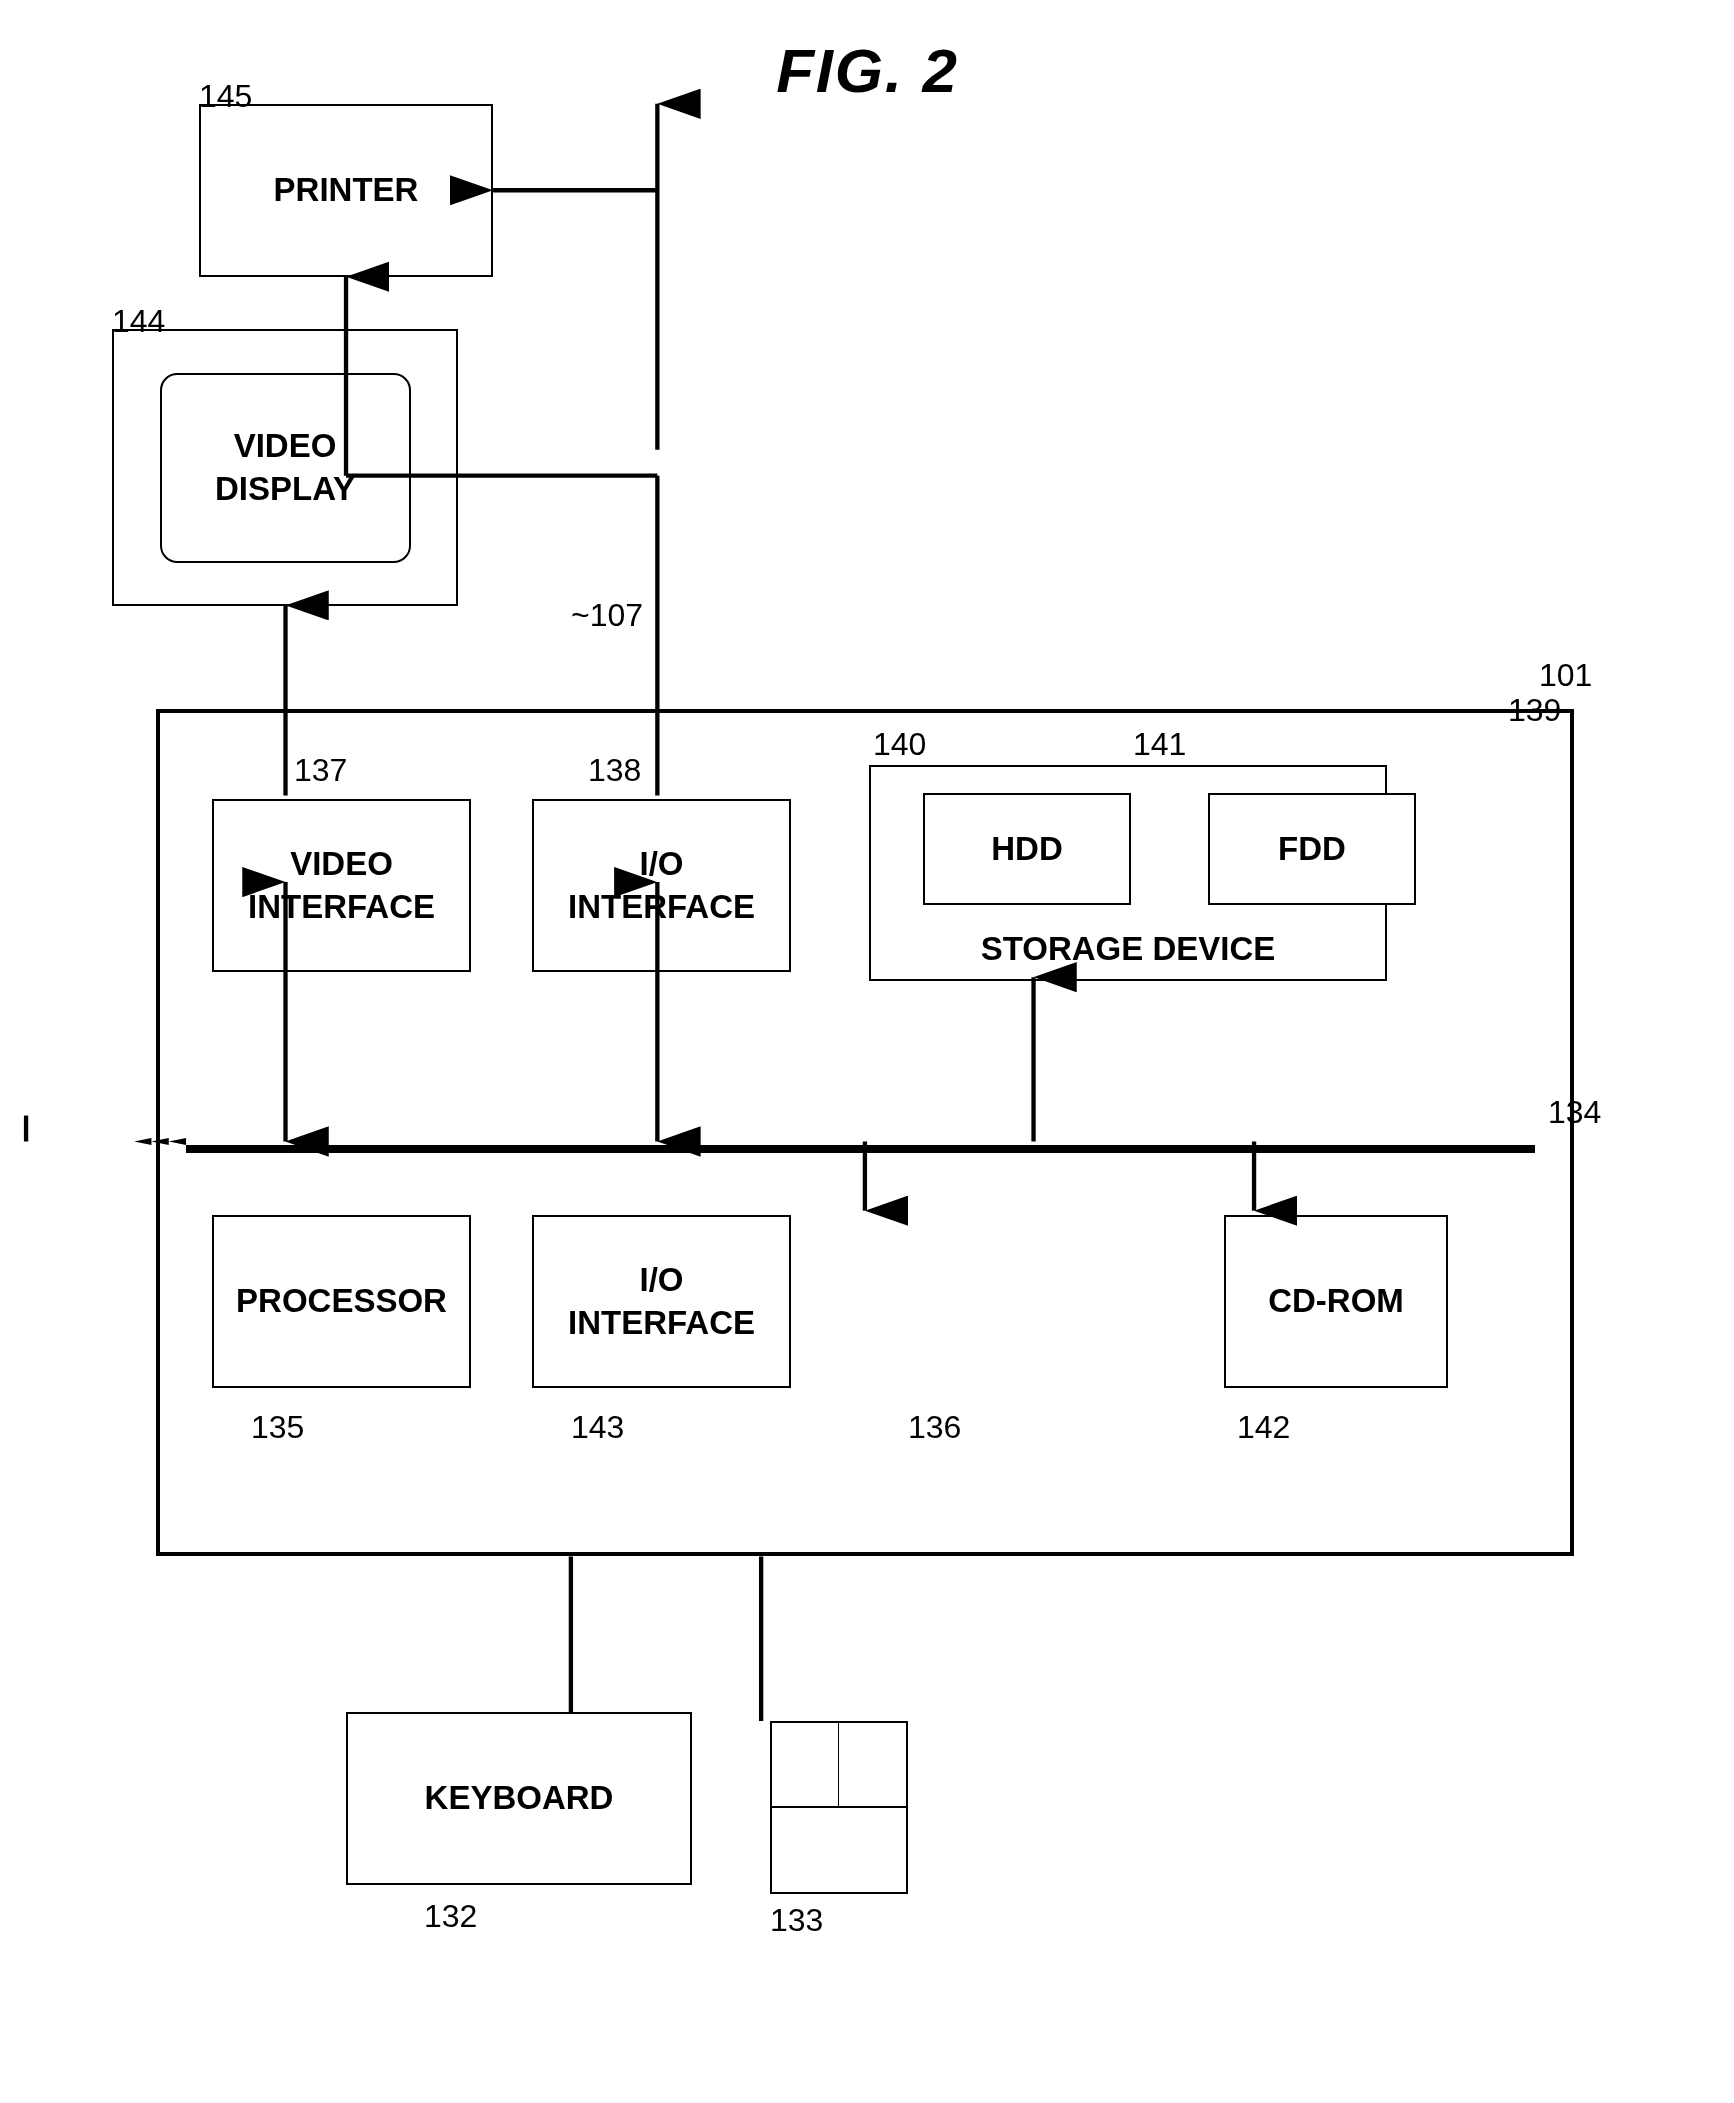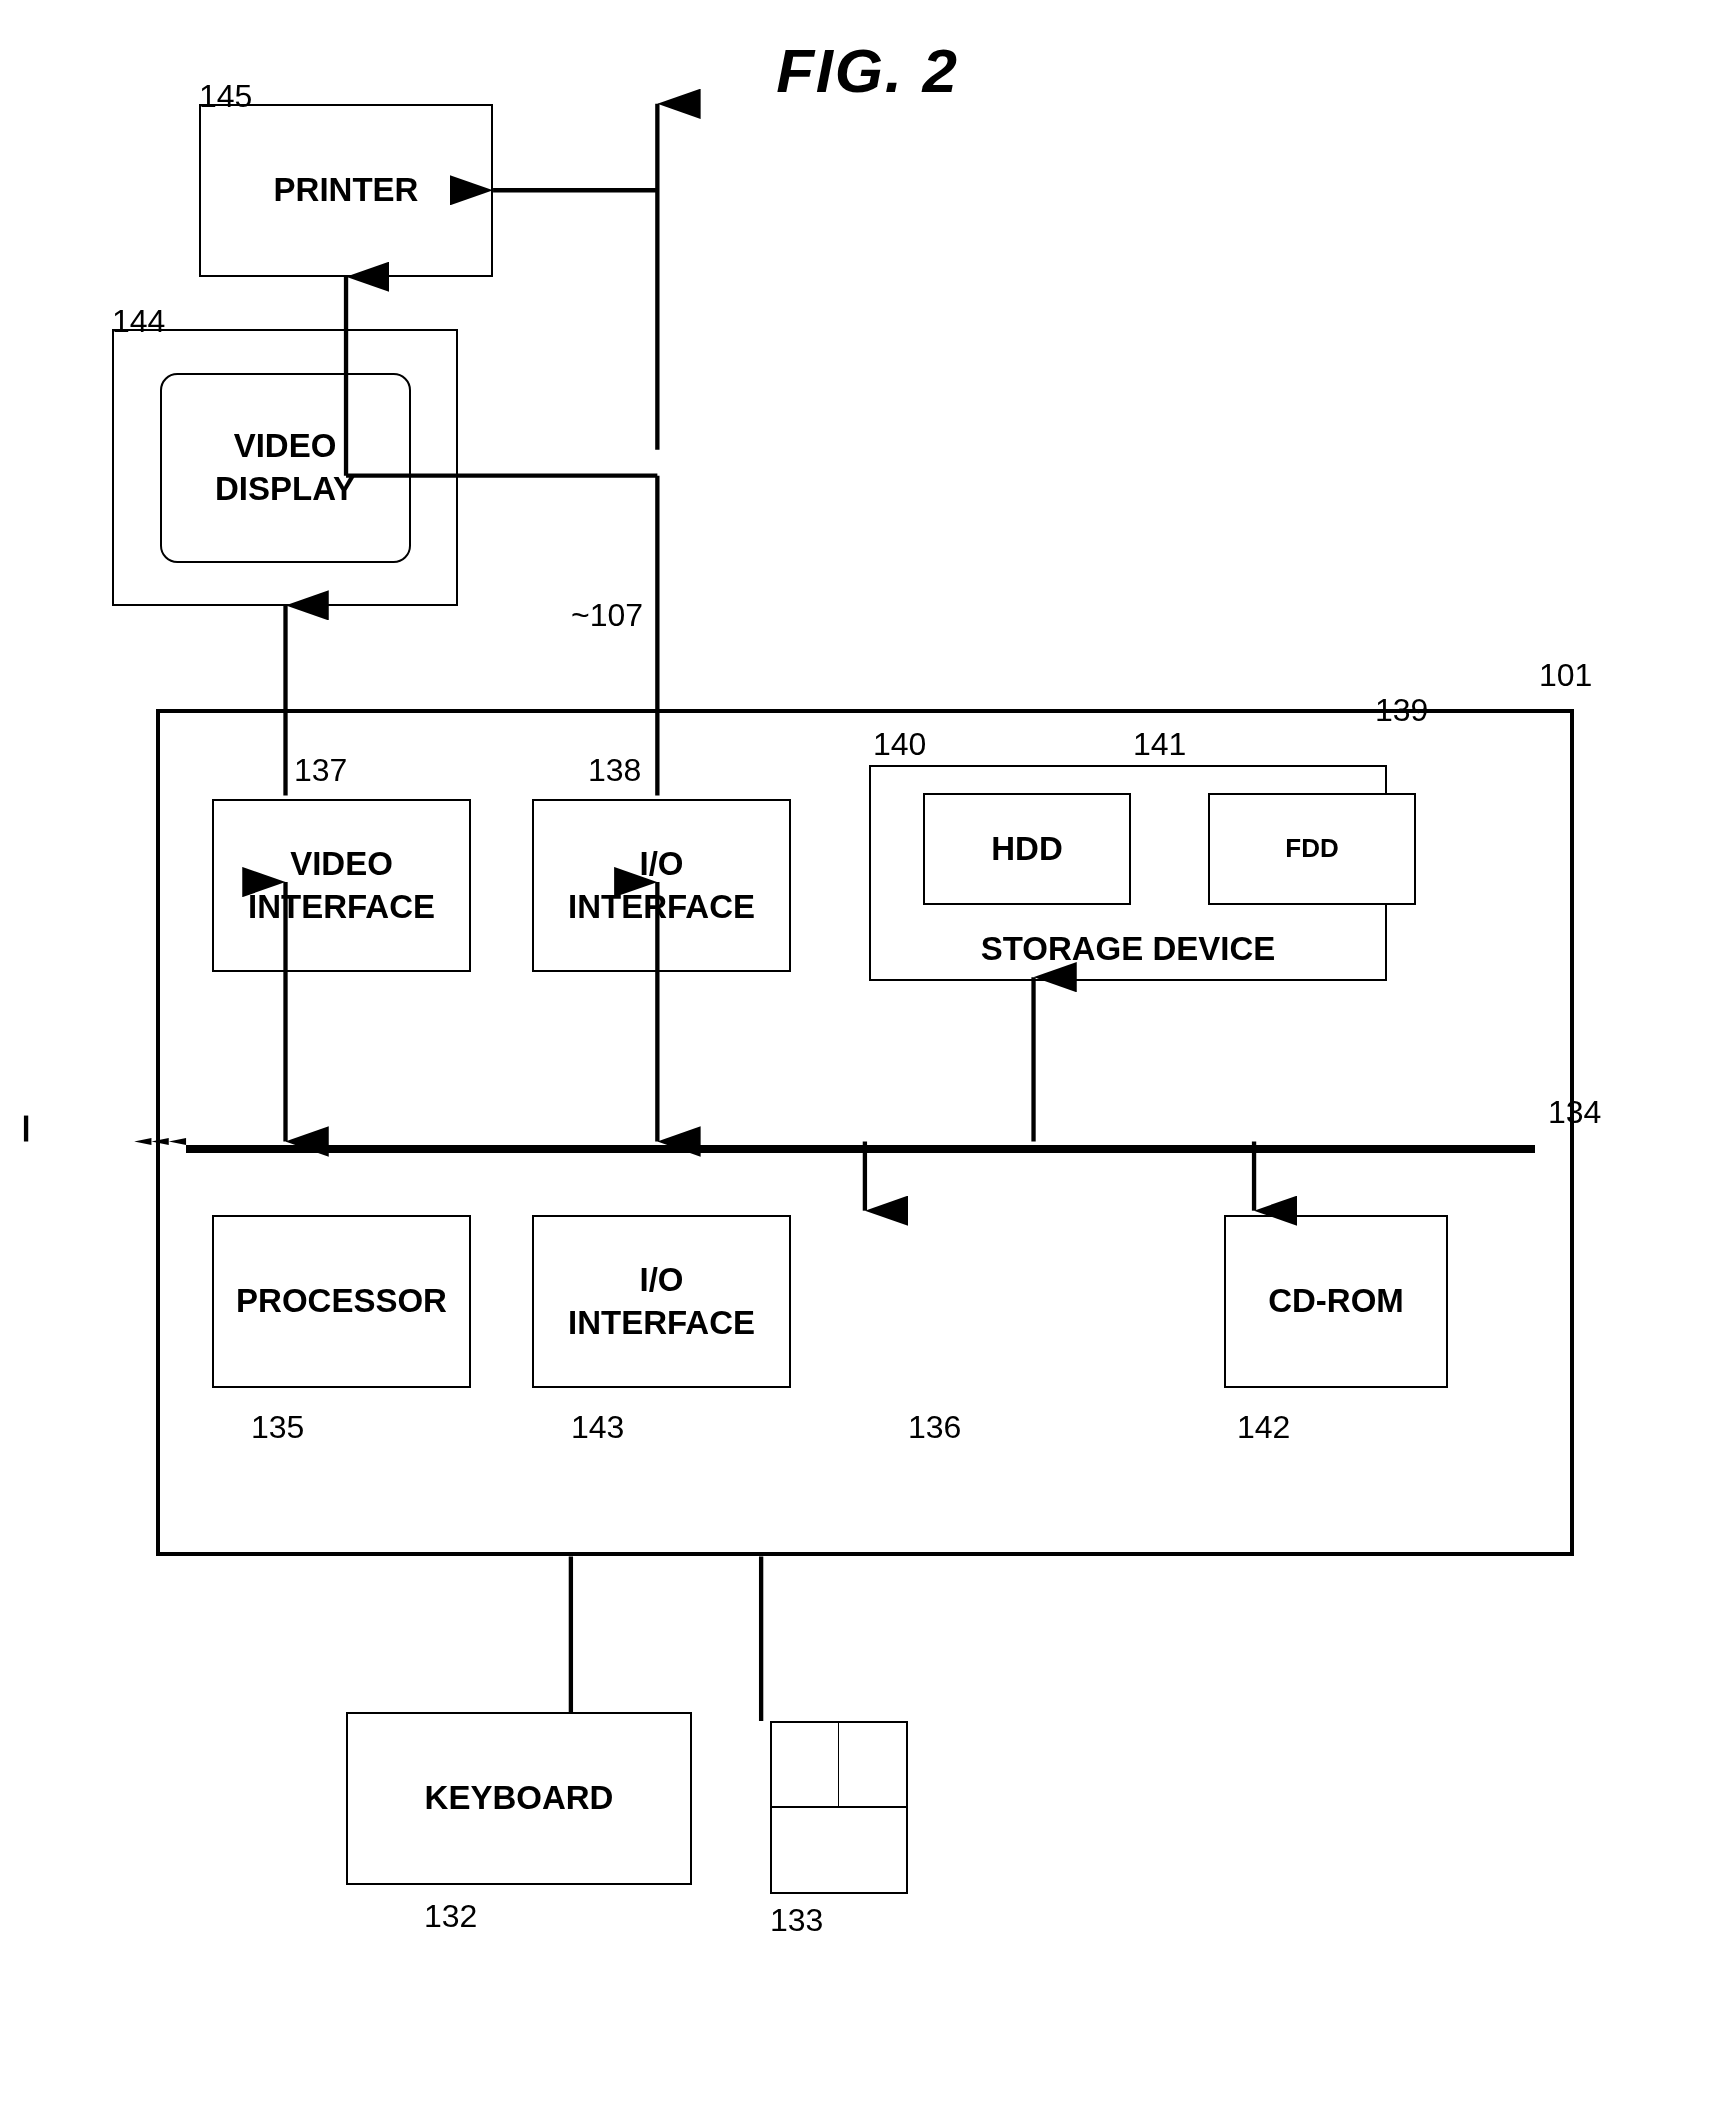--- a/index.html
+++ b/index.html
@@ -121,21 +121,21 @@
     .fdd-box {
       position: absolute;
       top: 26px;
       left: 337px;
       width: 208px;
       height: 112px;
       border: 2.6px solid #000;
       display: flex;
       align-items: center;
       justify-content: center;
-      font-size: 26px;
+      font-size: 33px;
       font-weight: bold;
       background: #fff;
     }
 
     
     .processor-box {
       top: 502px;
       left: 52px;
       width: 259px;
       height: 173px;
@@ -286,21 +286,21 @@
     </div>
     <div style="height:50%;"></div>
   </div>
 
   <div class="ref-label" style="top:657px; left:1539px;">101</div>
 
   <div class="ref-label" style="top:752px; left:294px;">137</div>
 
   <div class="ref-label" style="top:752px; left:588px;">138</div>
 
-  <div class="ref-label" style="top:692px; left:1375px;">139</div>
+  <div class="ref-label" style="top:692px; left:1508px;">139</div>
 
   <div class="ref-label" style="top:726px; left:873px;">140</div>
 
   <div class="ref-label" style="top:726px; left:1133px;">141</div>
 
   <div class="ref-label" style="top:1094px; left:1548px;">134</div>
 
   <div class="ref-label" style="top:1409px; left:251px;">135</div>
 
   <div class="ref-label" style="top:1409px; left:571px;">143</div>

